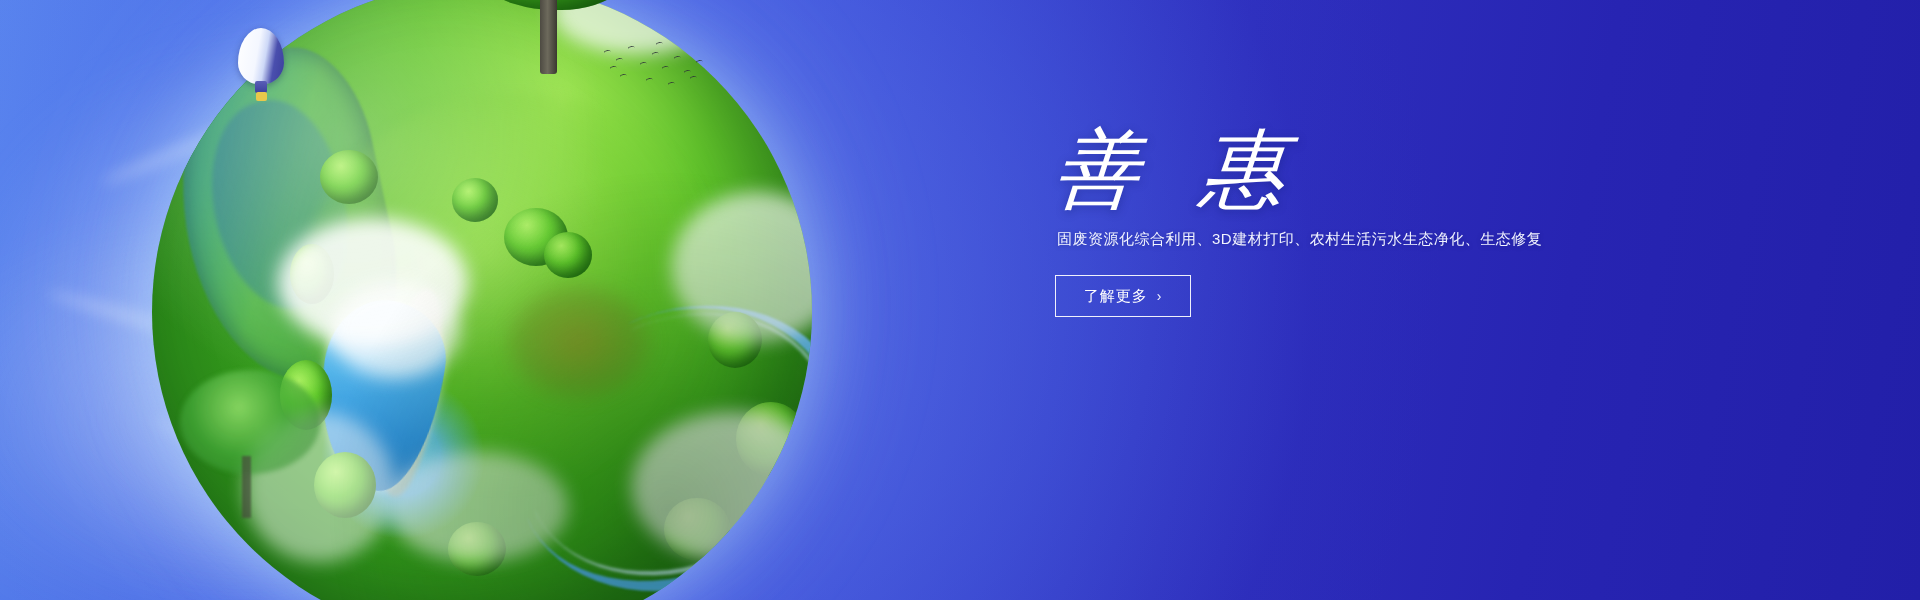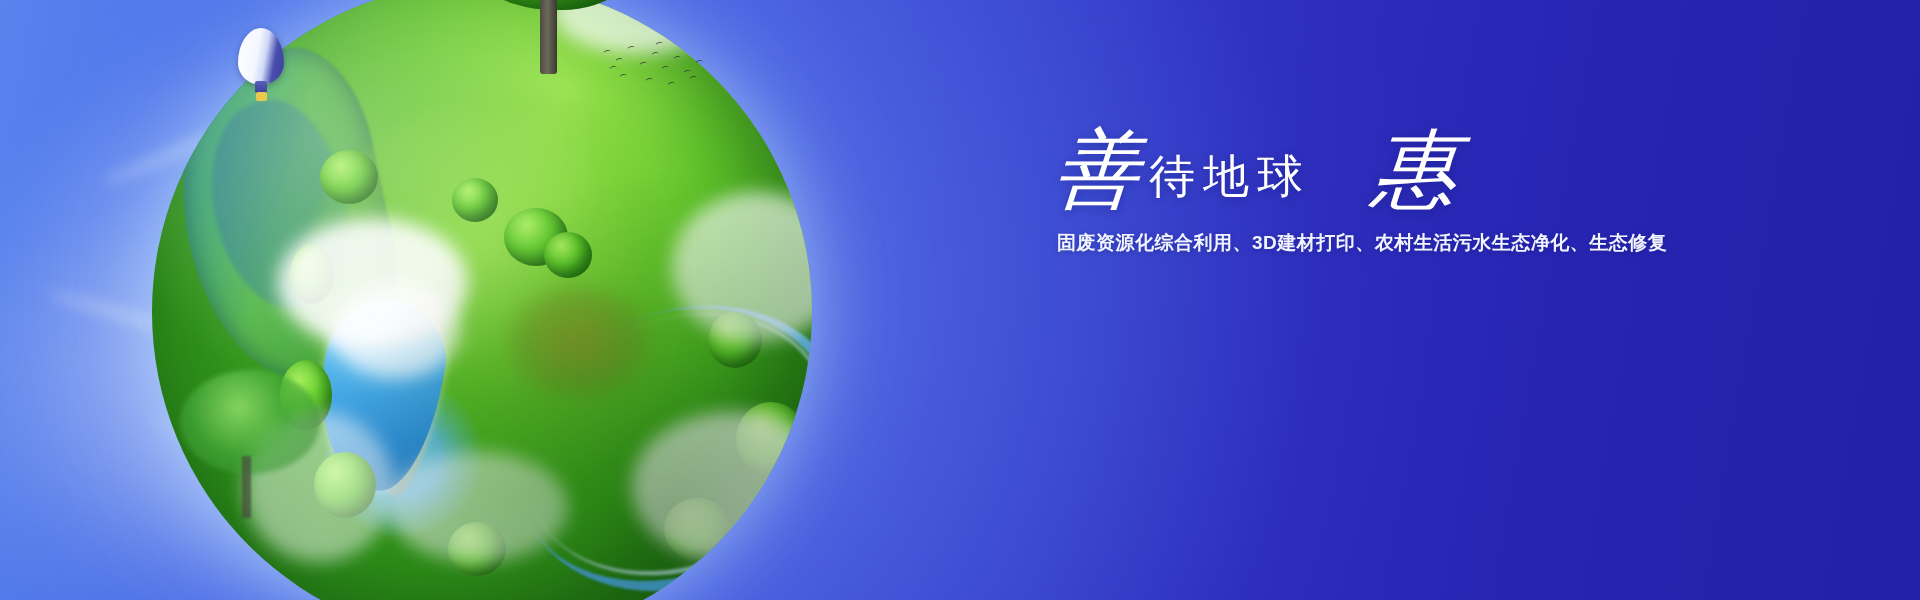--- a/index.html
+++ b/index.html
@@ -169,21 +169,21 @@
     font-family:"Liberation Serif","DejaVu Serif",serif;
     font-size:46px;font-weight:400;letter-spacing:8px;
     padding:0 0 12px 10px;display:inline-block;
   }
   .hl-gap{display:inline-block;width:62px;}
   .subtitle{
     margin:10px 0 0 2px;font-size:25px;font-weight:400;letter-spacing:9px;
     white-space:nowrap;color:#ffffff;text-shadow:0 1px 6px rgba(10,20,90,0.30);
   }
   .desc{
-    margin:18px 0 0 2px;font-size:19px;font-weight:700;letter-spacing:.5px;
+    margin:18px 0 0 2px;font-size:15px;font-weight:400;letter-spacing:.5px;
     white-space:nowrap;color:#f2f4ff;text-shadow:0 1px 5px rgba(10,20,90,0.30);
   }
   .btn{
     margin-top:26px;display:inline-flex;align-items:center;justify-content:center;
     gap:9px;width:116px;height:40px;padding:0 9px;
     border:1px solid rgba(255,255,255,0.92);background:transparent;
     color:#ffffff;font-size:15px;letter-spacing:1px;cursor:pointer;
     font-family:"Liberation Sans","DejaVu Sans",sans-serif;
     box-sizing:content-box;
   }
@@ -267,23 +267,26 @@
     <div class="bird" style="left:90px;top:42px;"></div>
     <div class="bird" style="left:112px;top:46px;"></div>
     <div class="bird" style="left:134px;top:40px;"></div>
     <div class="bird" style="left:54px;top:30px;"></div>
     <div class="bird" style="left:100px;top:6px;"></div>
   </div>
 
   <div class="copy">
     <div class="headline">
       <span class="hl-big">善</span>
-      <span class="hl-small">待地球</span>
       <span class="hl-gap"></span>
       <span class="hl-big">惠</span>
     </div>
 
 
     <div class="desc">固废资源化综合利用、3D建材打印、农村生活污水生态净化、生态修复</div>
 
+    <button class="btn">
+      <span>了解更多</span>
+      <span class="chev">›</span>
+    </button>
   </div>
 
 </div>
 
 </body></html>

